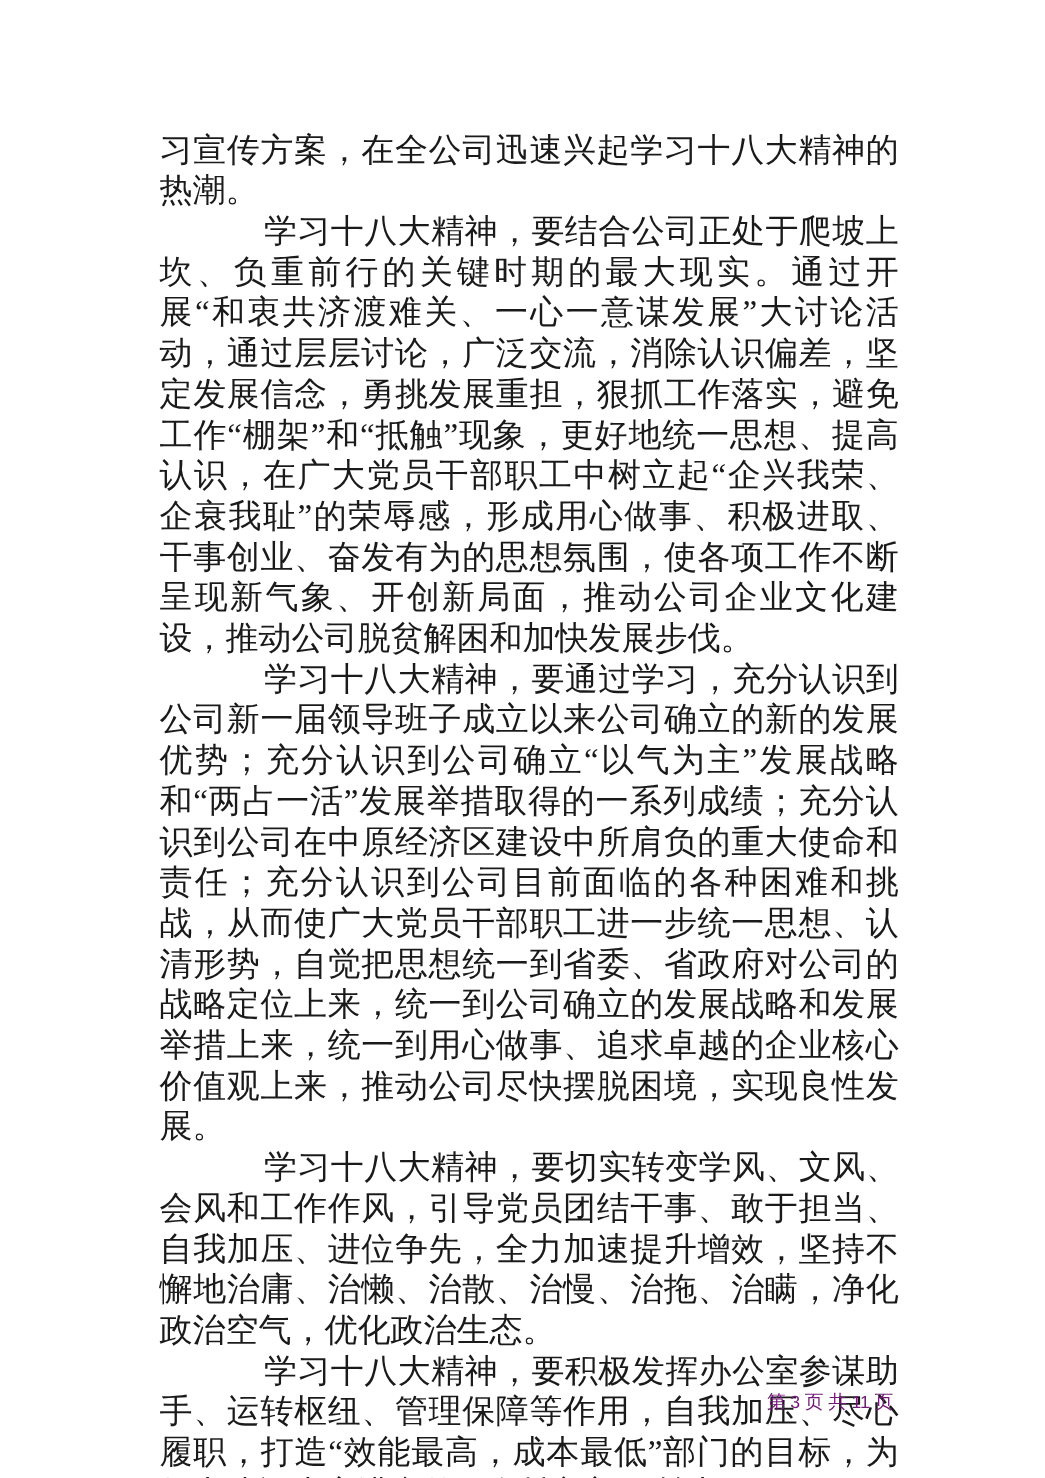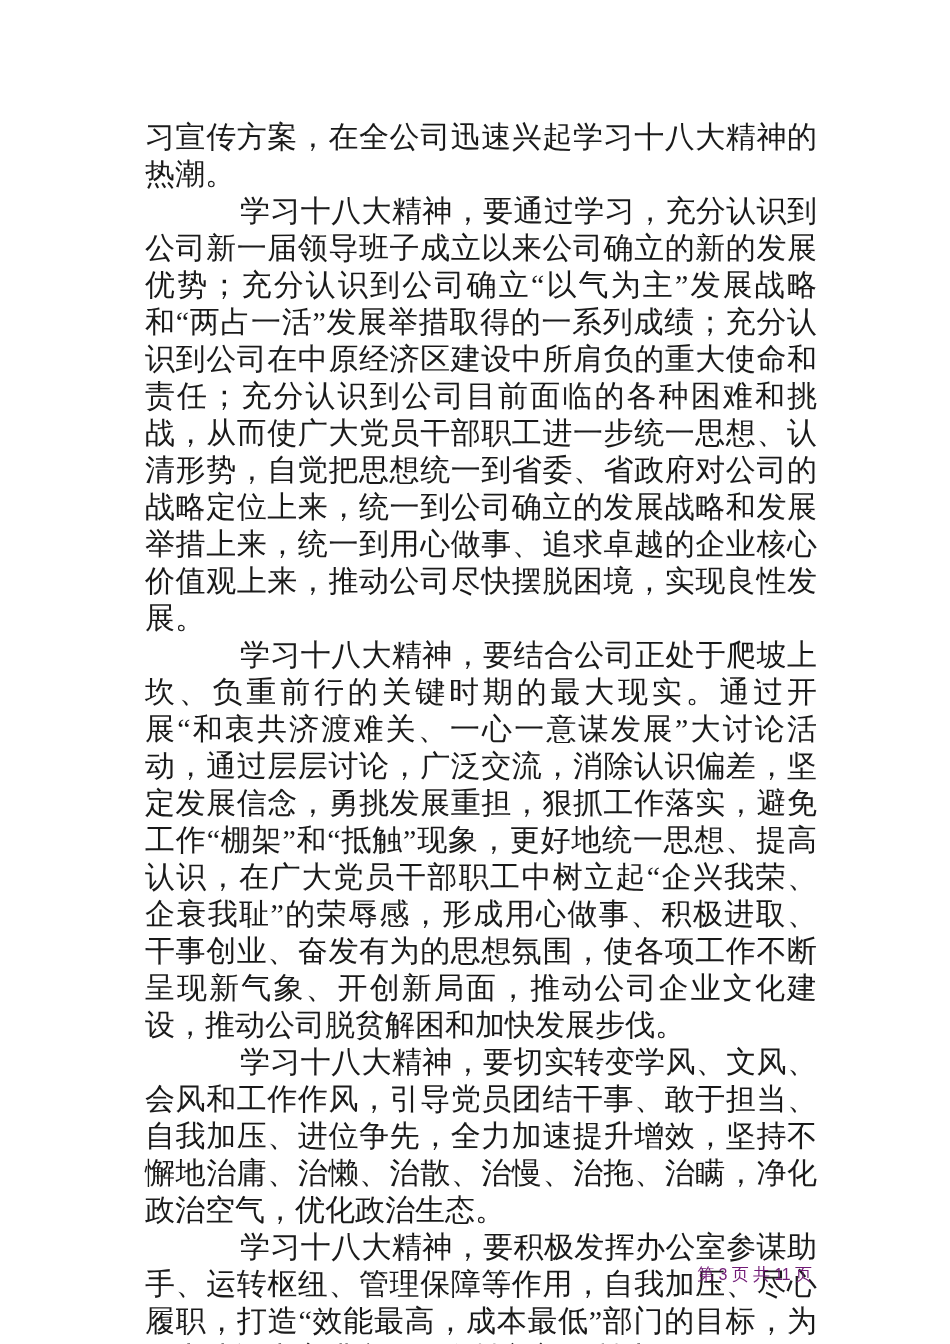--- a/index.html
+++ b/index.html
@@ -46,22 +46,22 @@
     font-size: 16px;
   }
 </style>
 </head>
 <body>
 
 <div class="page">
 
   <div class="content">
     <p class="no-indent">习宣传方案，在全公司迅速兴起学习十八大精神的热潮。</p>
+    <p class="indent">学习十八大精神，要结合公司正处于爬坡上坎、负重前行的关键时期的最大现实。通过开展“和衷共济渡难关、一心一意谋发展”大讨论活动，通过层层讨论，广泛交流，消除认识偏差，坚定发展信念，勇挑发展重担，狠抓工作落实，避免工作“棚架”和“抵触”现象，更好地统一思想、提高认识，在广大党员干部职工中树立起“企兴我荣、企衰我耻”的荣辱感，形成用心做事、积极进取、干事创业、奋发有为的思想氛围，使各项工作不断呈现新气象、开创新局面，推动公司企业文化建设，推动公司脱贫解困和加快发展步伐。</p>
     <p class="indent">学习十八大精神，要通过学习，充分认识到公司新一届领导班子成立以来公司确立的新的发展优势；充分认识到公司确立“以气为主”发展战略和“两占一活”发展举措取得的一系列成绩；充分认识到公司在中原经济区建设中所肩负的重大使命和责任；充分认识到公司目前面临的各种困难和挑战，从而使广大党员干部职工进一步统一思想、认清形势，自觉把思想统一到省委、省政府对公司的战略定位上来，统一到公司确立的发展战略和发展举措上来，统一到用心做事、追求卓越的企业核心价值观上来，推动公司尽快摆脱困境，实现良性发展。</p>
-    <p class="indent">学习十八大精神，要结合公司正处于爬坡上坎、负重前行的关键时期的最大现实。通过开展“和衷共济渡难关、一心一意谋发展”大讨论活动，通过层层讨论，广泛交流，消除认识偏差，坚定发展信念，勇挑发展重担，狠抓工作落实，避免工作“棚架”和“抵触”现象，更好地统一思想、提高认识，在广大党员干部职工中树立起“企兴我荣、企衰我耻”的荣辱感，形成用心做事、积极进取、干事创业、奋发有为的思想氛围，使各项工作不断呈现新气象、开创新局面，推动公司企业文化建设，推动公司脱贫解困和加快发展步伐。</p>
     <p class="indent">学习十八大精神，要切实转变学风、文风、会风和工作作风，引导党员团结干事、敢于担当、自我加压、进位争先，全力加速提升增效，坚持不懈地治庸、治懒、治散、治慢、治拖、治瞒，净化政治空气，优化政治生态。</p>
     <p class="indent">学习十八大精神，要积极发挥办公室参谋助手、运转枢纽、管理保障等作用，自我加压、尽心履职，打造“效能最高，成本最低”部门的目标，为努力建设大家满意的服务性部门贡献力量。</p>
   </div>
 
   <div class="footer">
     <span>第</span>
     <span class="num">3</span>
     <span>页 共</span>
     <span class="num">11</span>
     <span>页</span>

